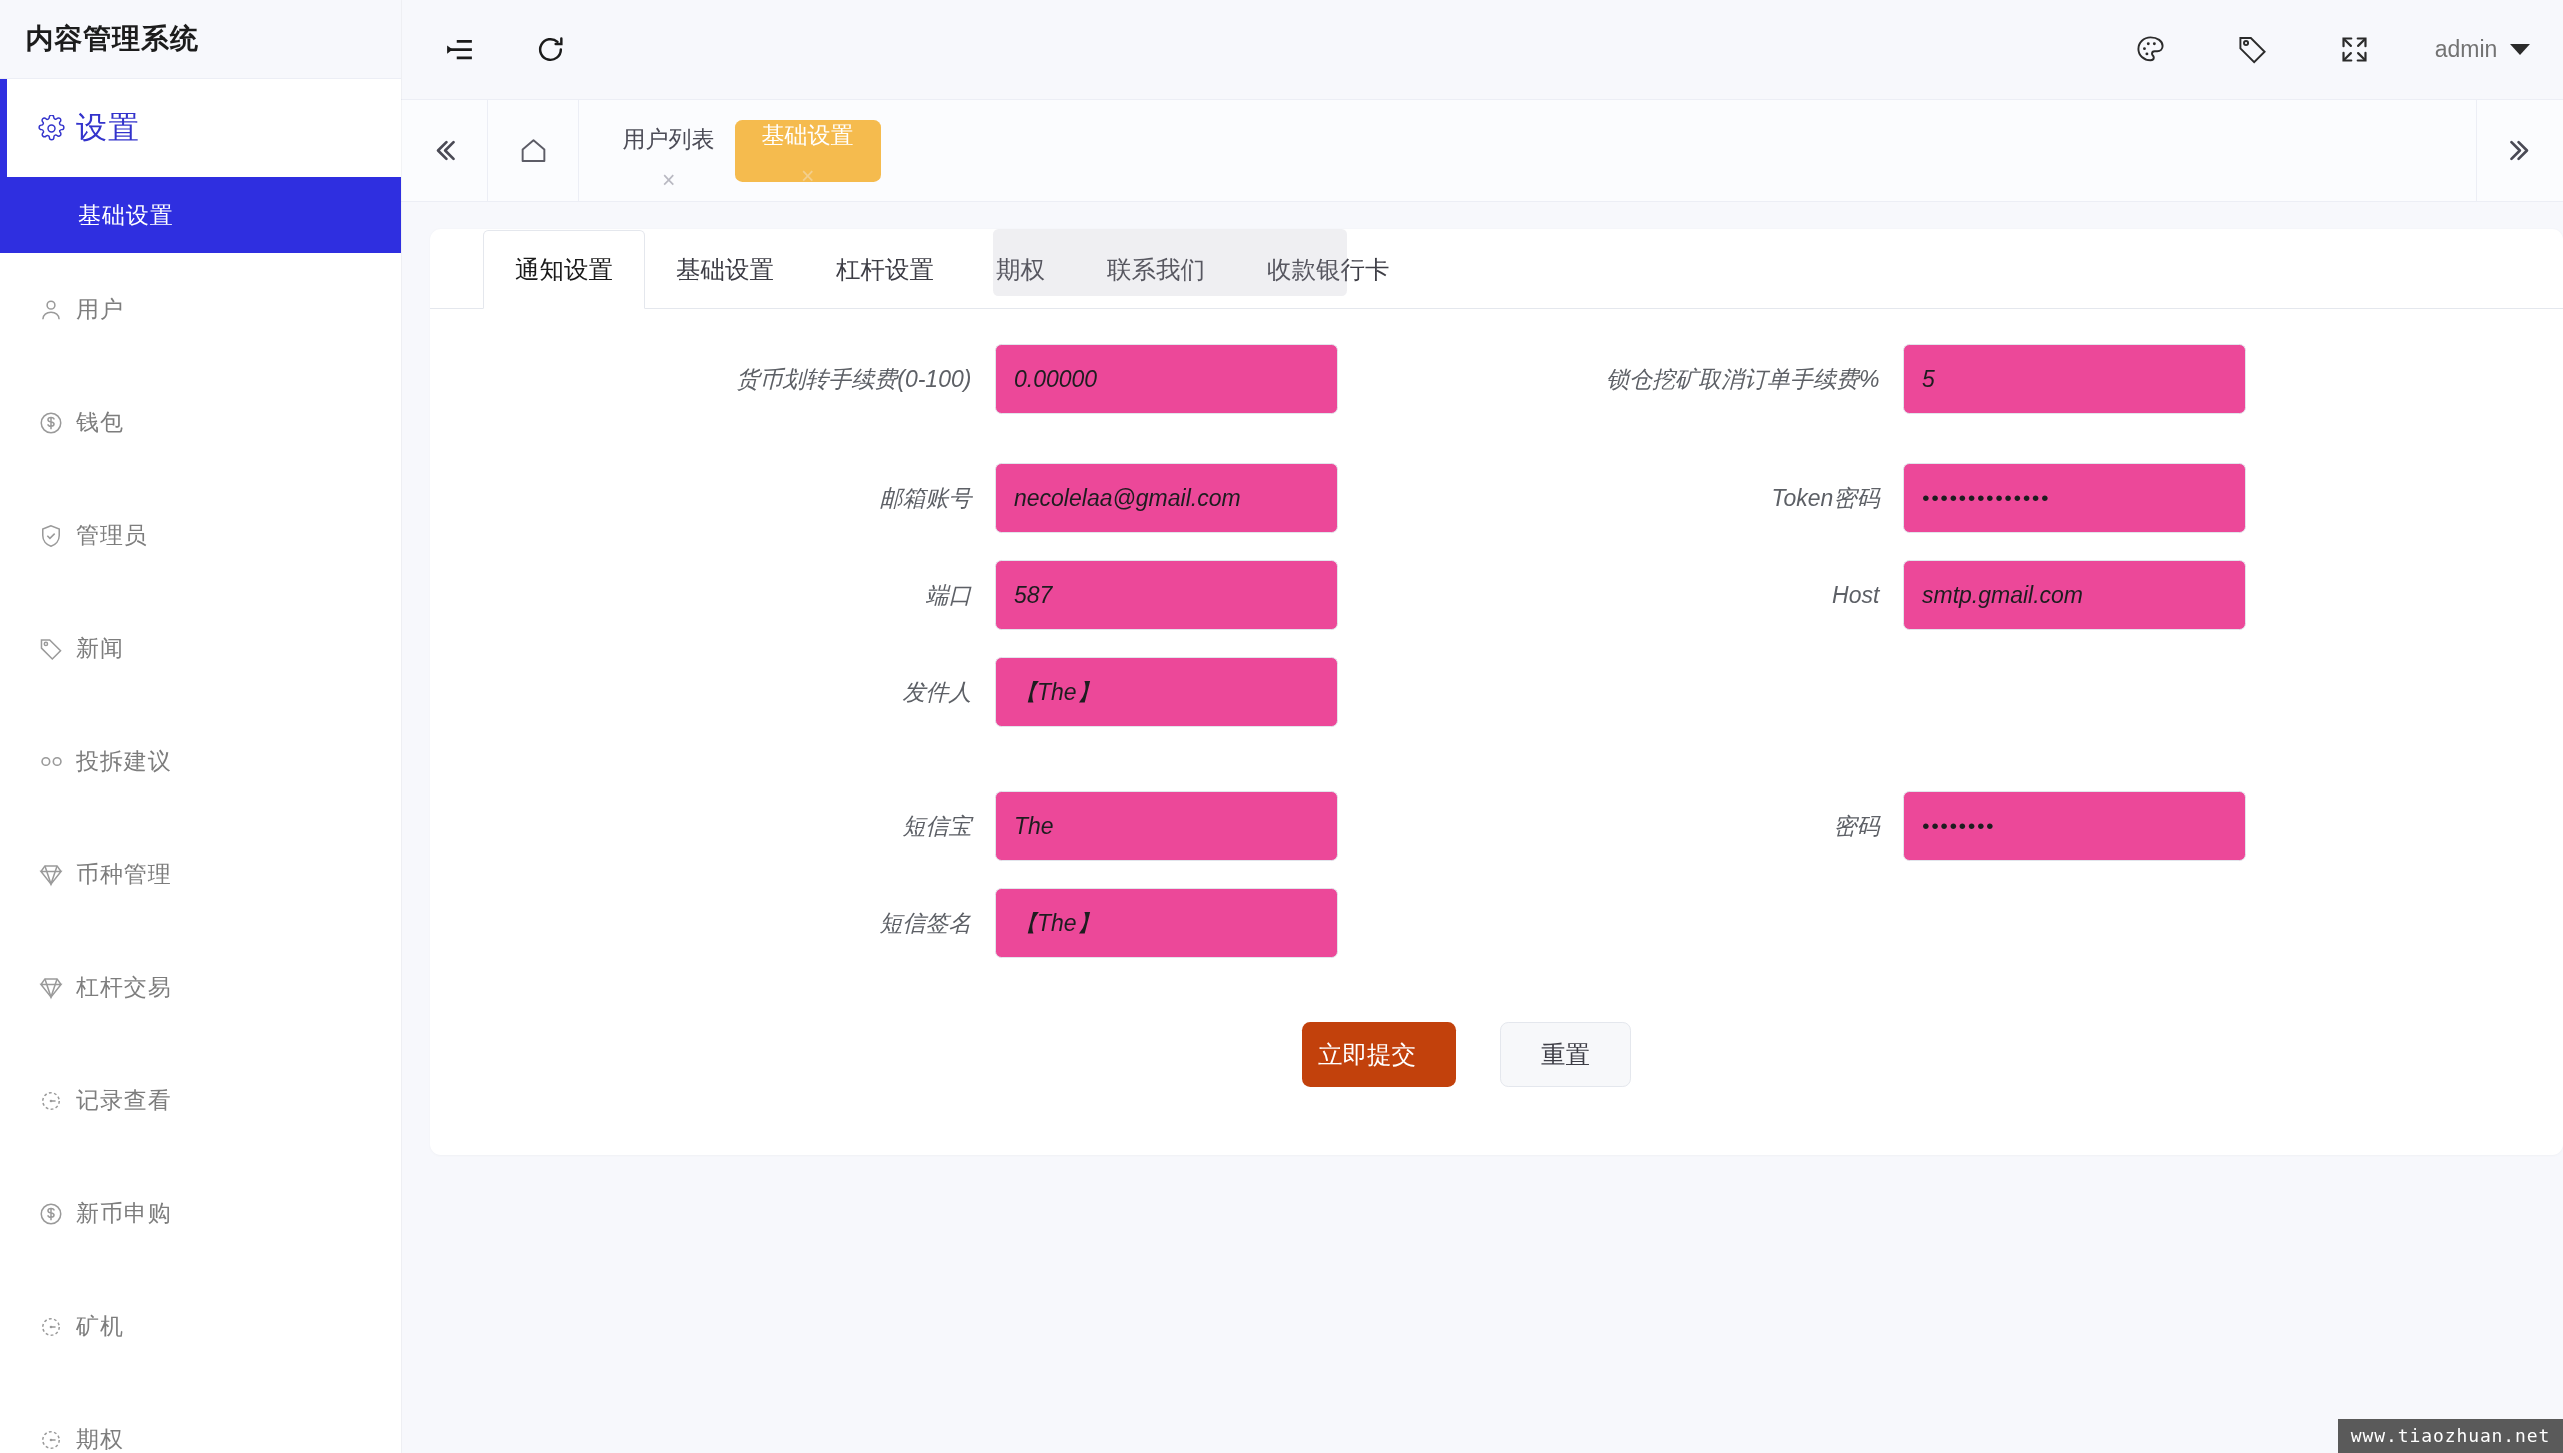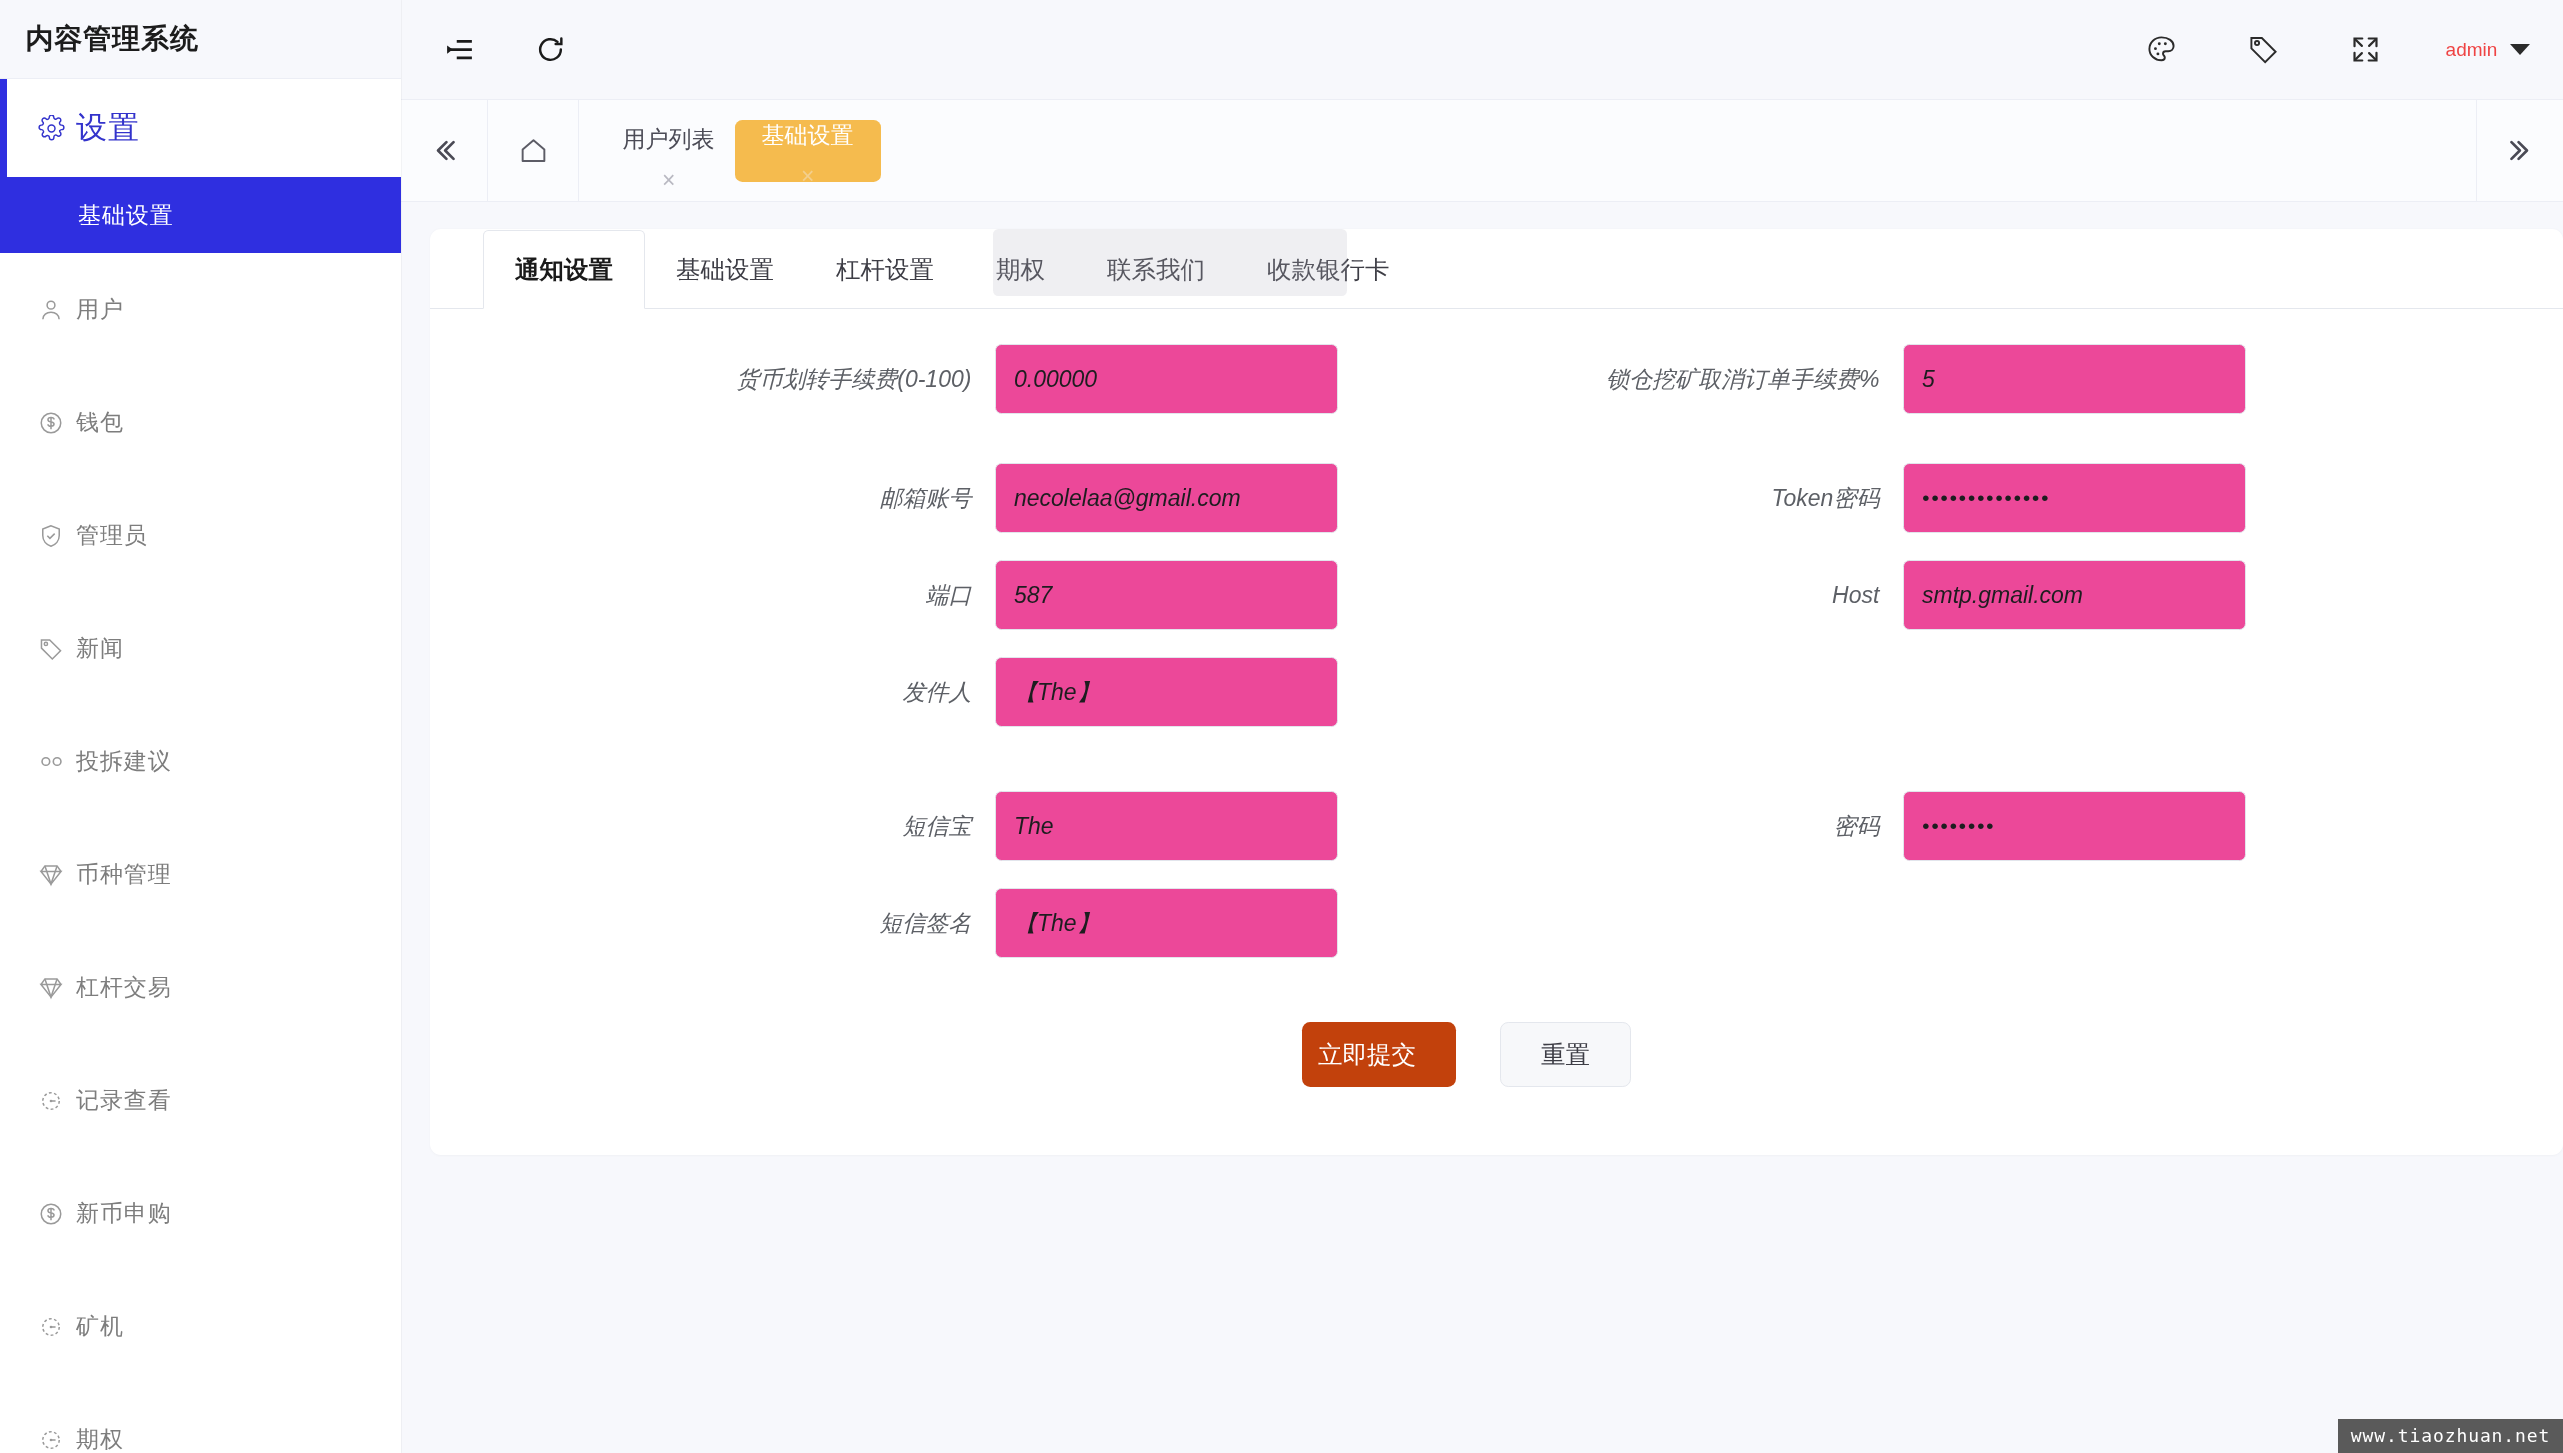--- a/index.html
+++ b/index.html
@@ -86,21 +86,21 @@
     color: #1b1b1b;
   }
   .topbar .spacer { flex: 1 1 auto; }
   .topbar .tb-ico {
     width: 67px; height: 67px; margin-left: 35px;
     display: flex; align-items: center; justify-content: center;
     color: #2b2b2b;
   }
   .topbar .user {
     display: flex; align-items: center; gap: 12.7px;
-    margin-left: 47px; font-size: 19px; color: #ef4444;
+    margin-left: 47px; font-size: 23px; color: #737373;
   }
   .caret-down {
     width: 0; height: 0;
     border-left: 10px solid transparent;
     border-right: 10px solid transparent;
     border-top: 11.8px solid #2b2b2b;
   }
 
   
   .tagbar {
@@ -153,21 +153,21 @@
     border-bottom: 0.9px solid #e4e7ed;
     position: relative;
   }
   .tab {
     font-size: 24.5px; color: #3d3d45;
     padding: 0 31px; height: 78px;
     display: flex; align-items: center;
     position: relative;
   }
   .tab.active {
-    color: #1a1a1a; font-weight: bold;
+    color: #1a1a1a; font-weight: normal;
     border: 0.9px solid #e4e7ed;
     border-bottom: 0.9px solid #ffffff;
     border-top-left-radius: 5.4px; border-top-right-radius: 5.4px;
     background: #ffffff;
     margin-bottom: -0.9px;
     height: 79px;
   }
   .tab-watermark {
     position: absolute;
     left: 563px; top: 0px;

